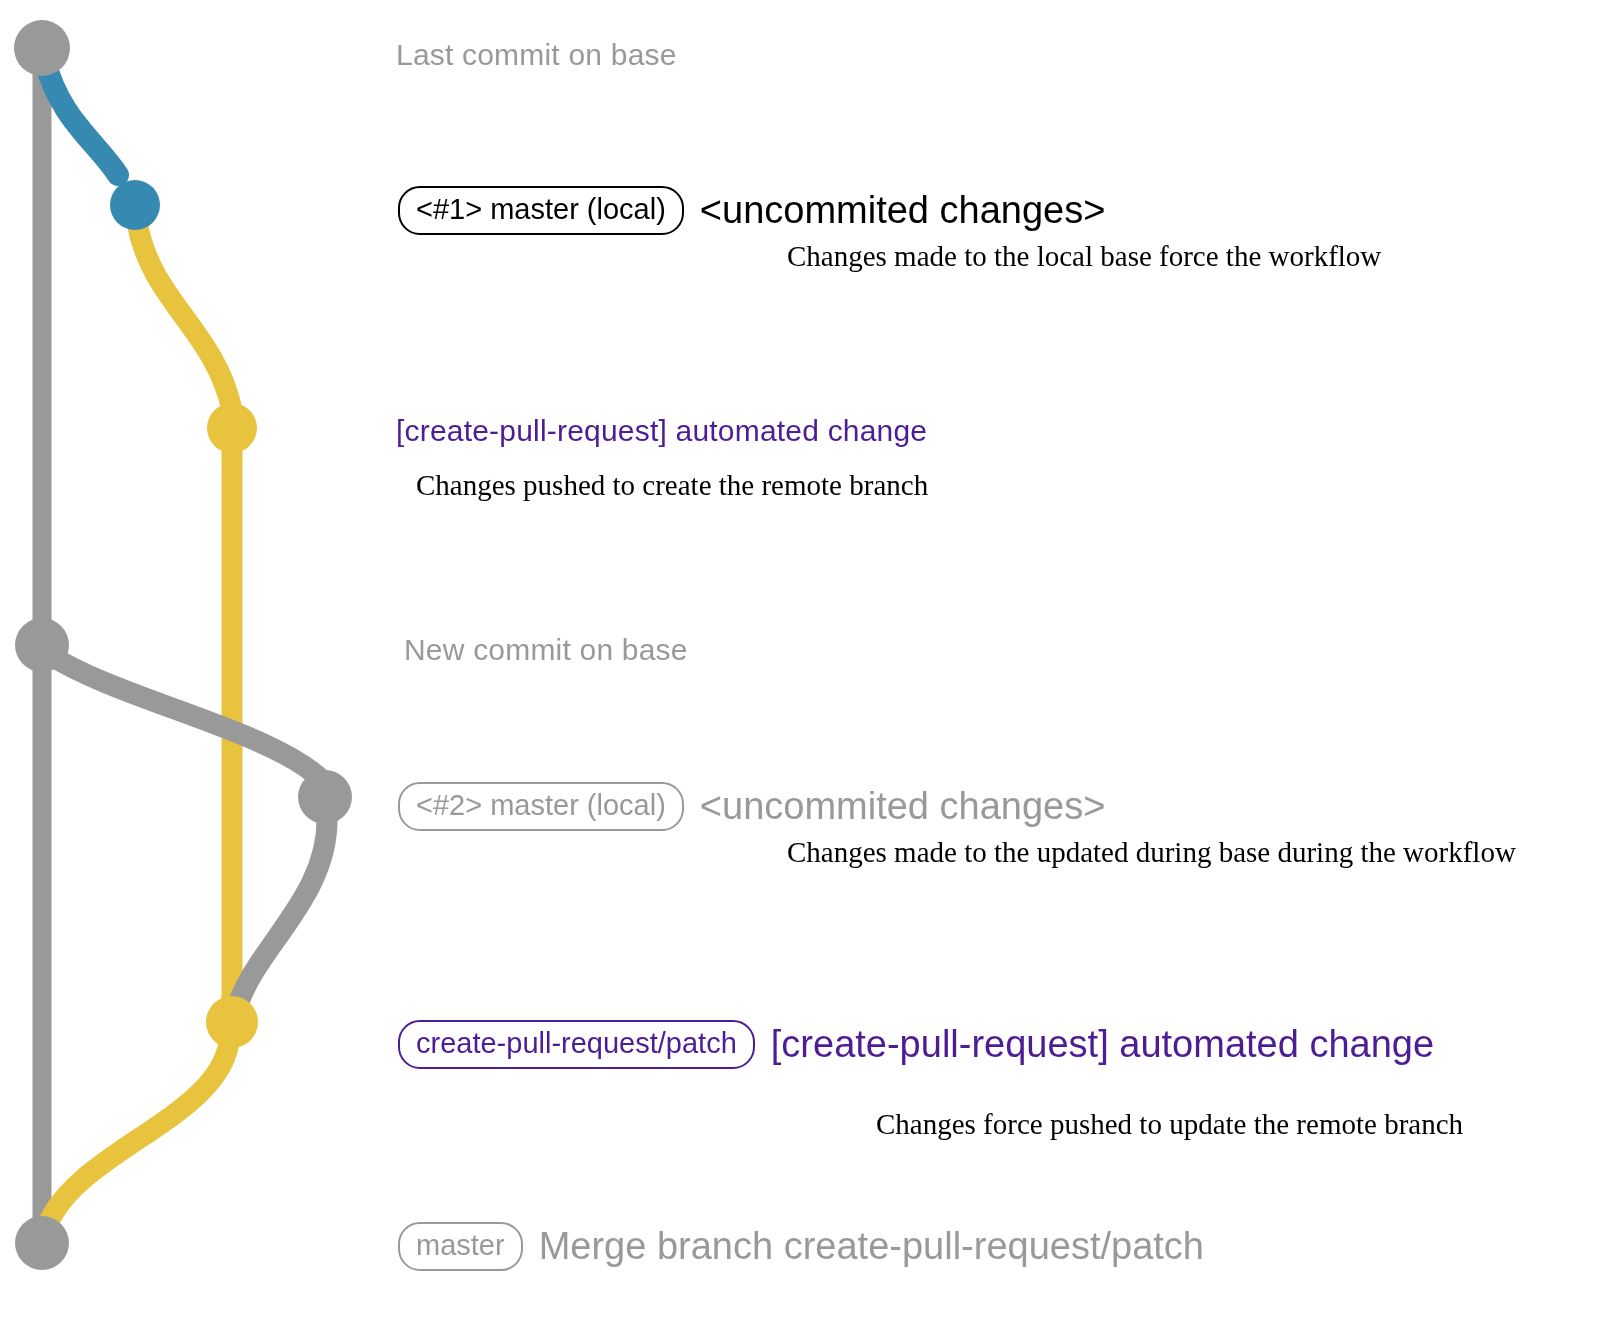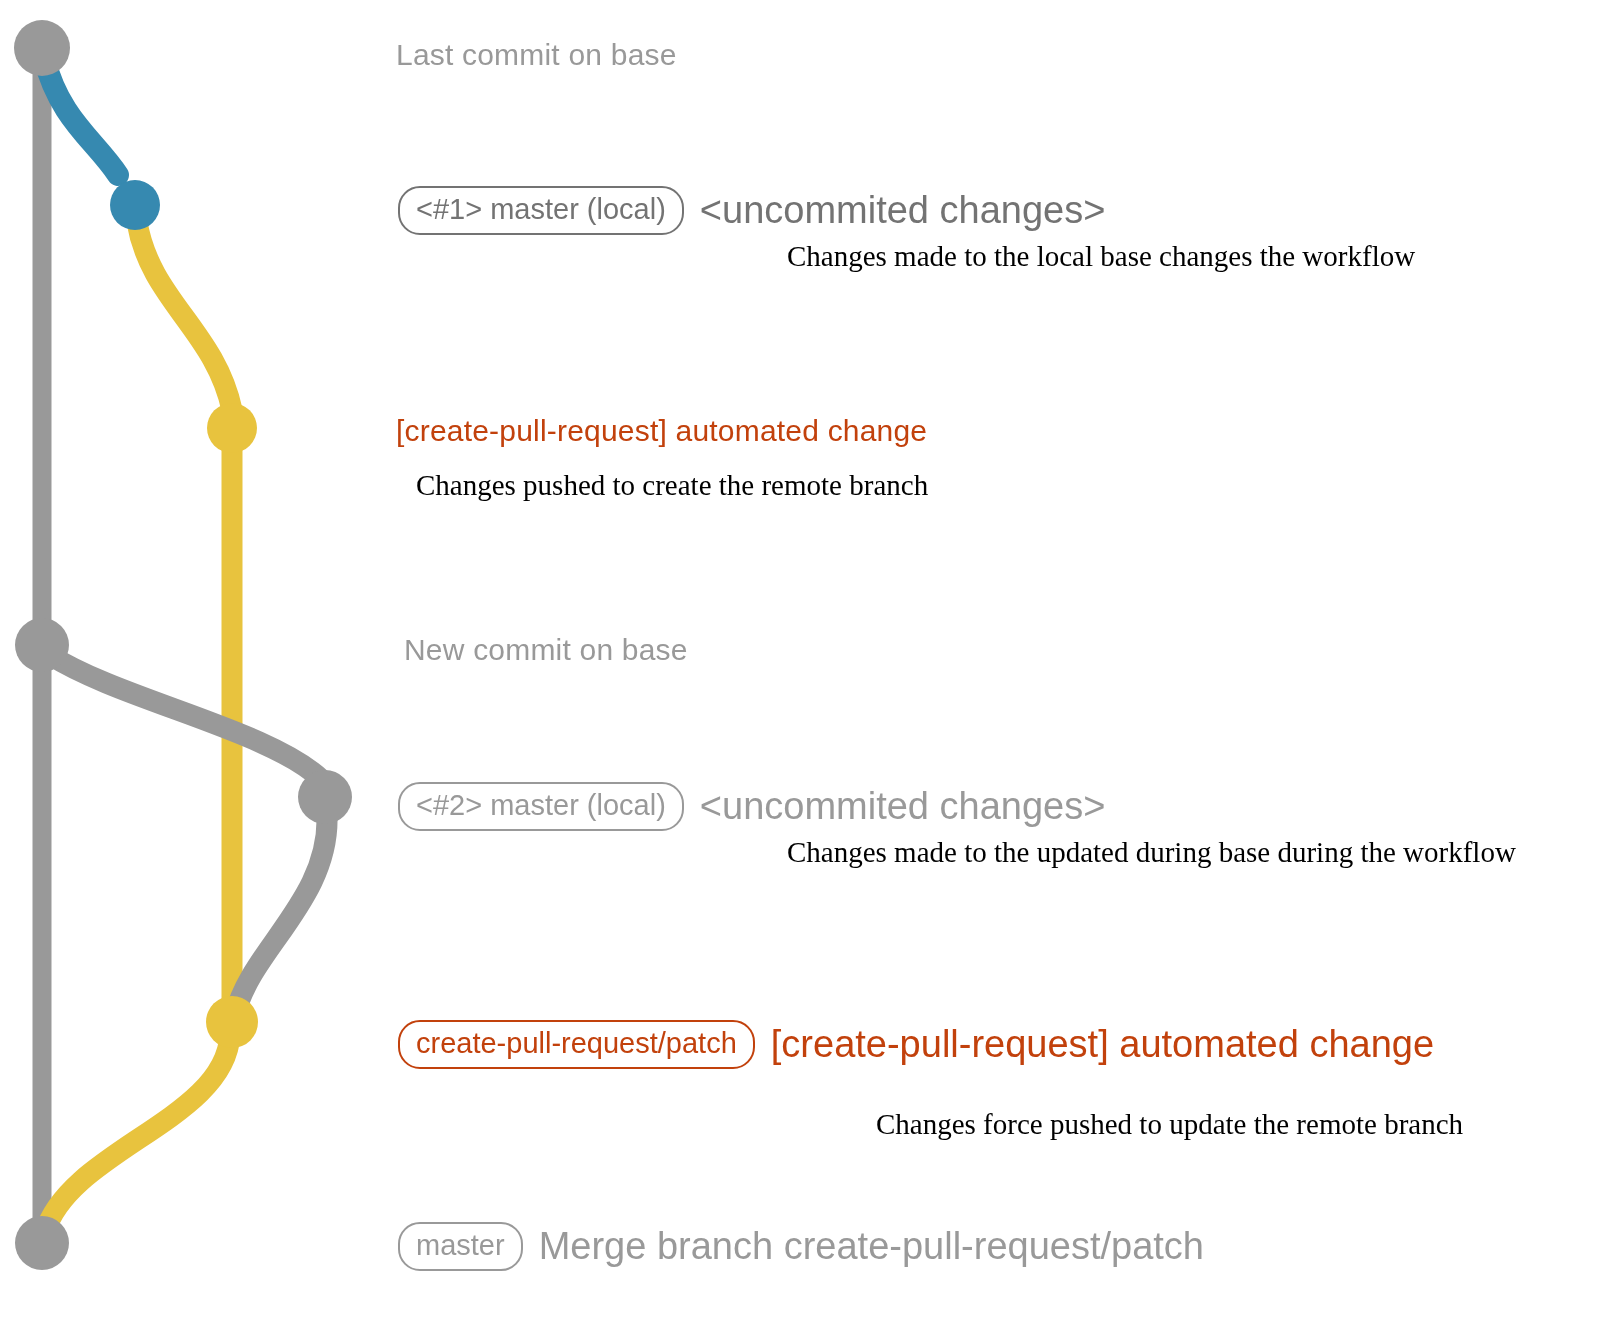--- a/index.html
+++ b/index.html
@@ -55,22 +55,22 @@
     margin-left: 16px;
   }
   .desc {
     position: absolute;
     font-family: "Liberation Serif", serif;
     font-size: 29px;
     color: #000000;
     white-space: nowrap;
   }
   .c-gray   { color: #999999; }
-  .c-blue   { color: #737373; }
-  .c-yellow { color: #c2410c; }
+  .c-blue   { color: #000000; }
+  .c-yellow { color: #4c1d95; }
 </style>
 </head>
 <body>
 
 <div id="stage">
 
   <svg id="graph" viewBox="0 0 400 1344" width="400" height="1344" xmlns="http://www.w3.org/2000/svg">
 
     <path d="M42,48 L42,645 L42,1243" stroke="#999999" stroke-width="19" fill="none" stroke-linecap="round"></path>
 
@@ -96,21 +96,21 @@
   </svg>
 
   <div class="row" style="left:396px; top:38px;">
     <span class="plain-label c-gray">Last commit on base</span>
   </div>
 
   <div class="row" style="left:398px; top:186px;">
     <span class="badge c-blue">&lt;#1&gt; master (local)</span>
     <span class="badge-text c-blue">&lt;uncommited changes&gt;</span>
   </div>
-  <div class="desc" style="left:787px; top:240px;">Changes made to the local base changes the workflow</div>
+  <div class="desc" style="left:787px; top:240px;">Changes made to the local base force the workflow</div>
 
   <div class="row" style="left:396px; top:414px;">
     <span class="plain-label c-yellow">[create-pull-request] automated change</span>
   </div>
   <div class="desc" style="left:416px; top:469px;">Changes pushed to create the remote branch</div>
 
   <div class="row" style="left:404px; top:633px;">
     <span class="plain-label c-gray">New commit on base</span>
   </div>
 

